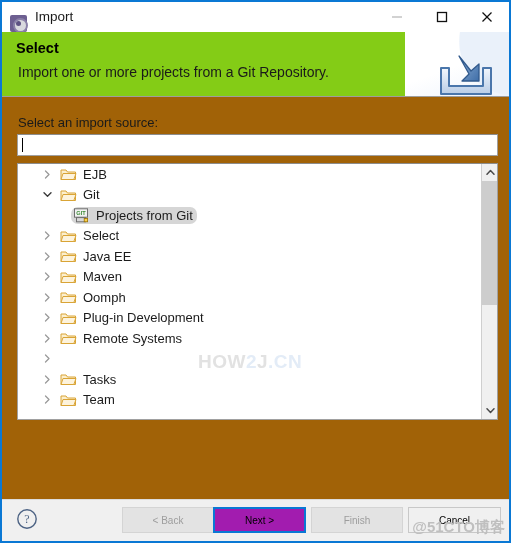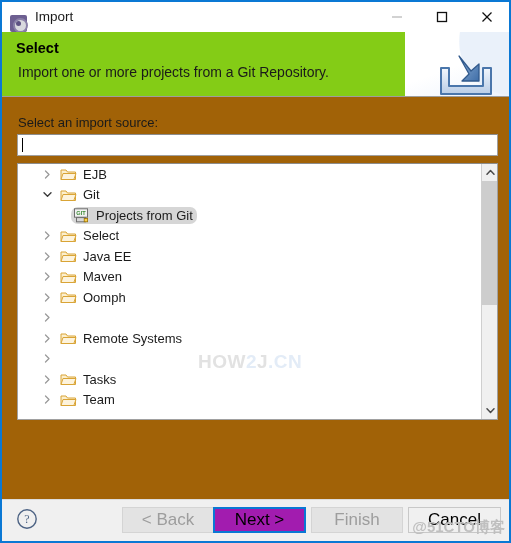--- a/index.html
+++ b/index.html
@@ -233,21 +233,21 @@
   .help-icon {
     position: absolute;
     left: 14px; top: 8px;
     width: 22px; height: 22px;
   }
   .btn {
     position: absolute;
     top: 7px;
     height: 26px;
     font-family: "Liberation Sans", sans-serif;
-    font-size: 17px;
+    font-size: 10px;
     background: #e1e1e1;
     border: 1px solid #cfcfcf;
     color: #000;
     display: flex; align-items: center; justify-content: center;
   }
   .btn.disabled { color: #9d9d9d; background: #e3e3e3; border-color: #d4d4d4; }
   .btn.default {
     background: #a21caf;
     border: 2px solid #0a78d4;
     color: #000;
@@ -426,20 +426,27 @@
             <span class="row-label">Oomph</span>
           </span>
         </div>
 
         <div class="tree-row">
           <span class="twisty">
             <svg width="9" height="9" viewBox="0 0 9 9">
                 <path d="M2.5 1 L6 4.5 L2.5 8" fill="none" stroke="#9a9a9a" stroke-width="1.3" stroke-linecap="round" stroke-linejoin="round"></path>
               </svg>
           </span>
+          <span class="row-indent">
+            <svg class="folder-icon" viewBox="0 0 17 14">
+              <path d="M1 3 L1 12.5 L15.5 12.5 L15.5 5 L7.5 5 L6 3 Z" fill="#fcefcd" stroke="#d9a436" stroke-width="1"></path>
+              <path d="M3 6.5 L16 6.5 L13.8 12.5 L1 12.5 Z" fill="#fdf3dc" stroke="#d9a436" stroke-width="1"></path>
+            </svg>
+            <span class="row-label">Plug-in Development</span>
+          </span>
         </div>
 
         <div class="tree-row">
           <span class="twisty">
             <svg width="9" height="9" viewBox="0 0 9 9">
                 <path d="M2.5 1 L6 4.5 L2.5 8" fill="none" stroke="#9a9a9a" stroke-width="1.3" stroke-linecap="round" stroke-linejoin="round"></path>
               </svg>
           </span>
           <span class="row-indent">
             <svg class="folder-icon" viewBox="0 0 17 14">

